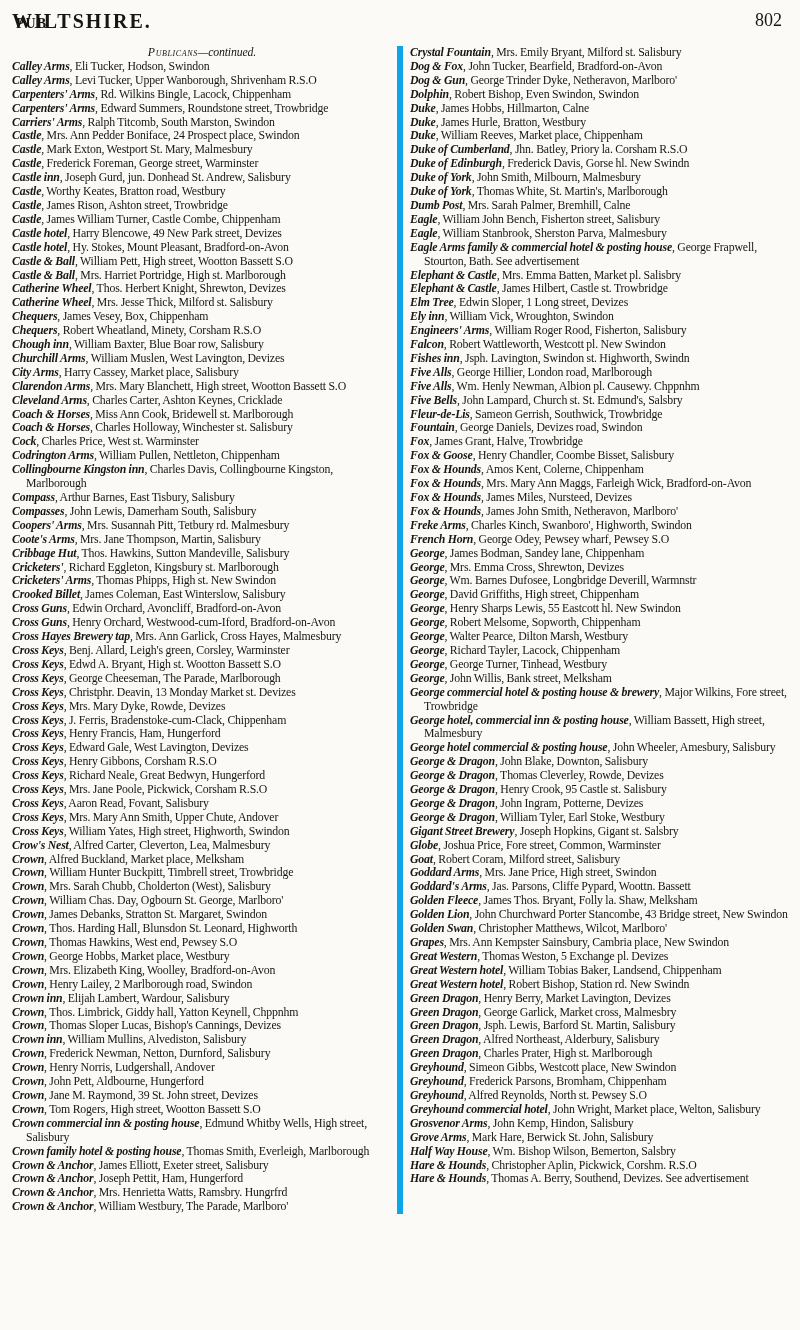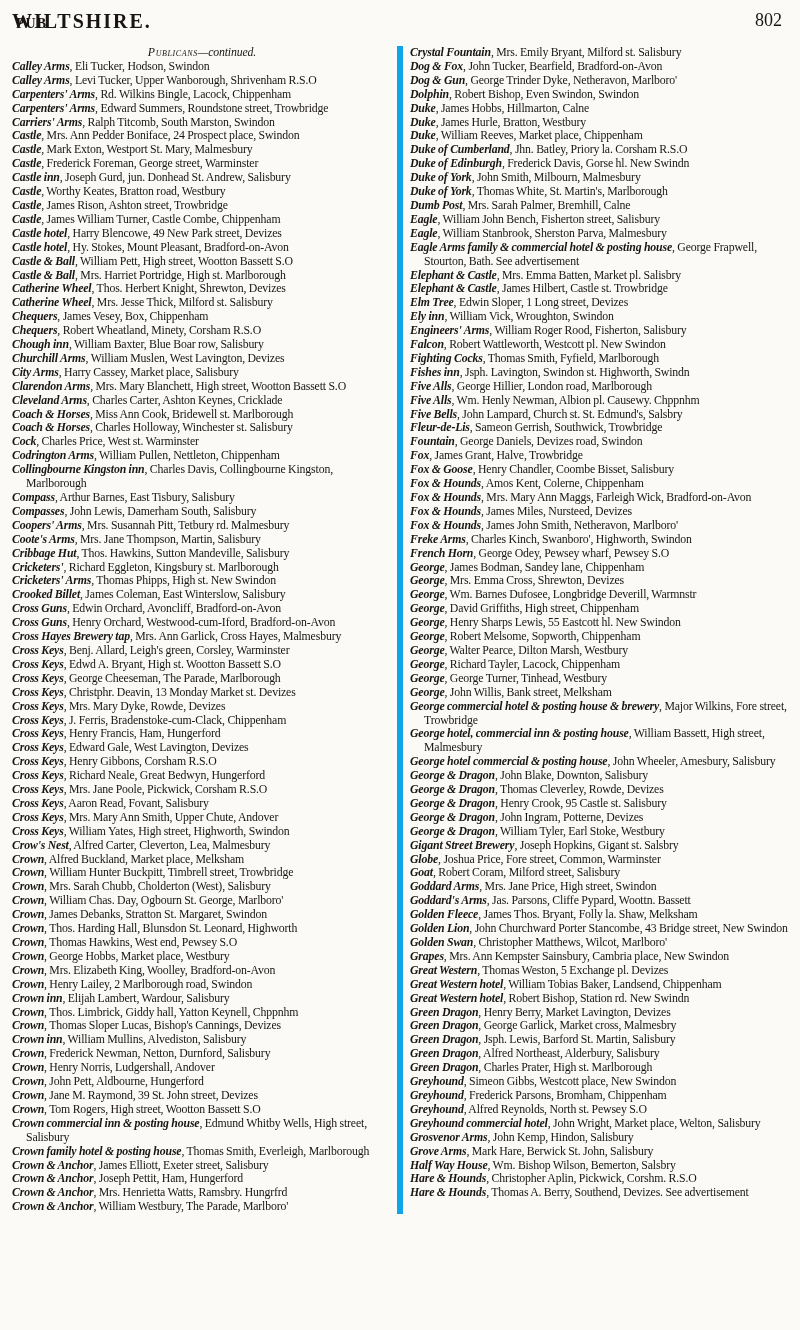--- a/index.html
+++ b/index.html
@@ -156,21 +156,20 @@
           <div class="entry"><span class="pub">Dumb Post</span><span>, Mrs. Sarah Palmer, Bremhill, Calne</span></div>
           <div class="entry"><span class="pub">Eagle</span><span>, William John Bench, Fisherton street, Salisbury</span></div>
           <div class="entry"><span class="pub">Eagle</span><span>, William Stanbrook, Sherston Parva, Malmesbury</span></div>
           <div class="entry"><span class="pub">Eagle Arms family &amp; commercial hotel &amp; posting house</span><span>, George Frapwell, Stourton, Bath.  See advertisement</span></div>
           <div class="entry"><span class="pub">Elephant &amp; Castle</span><span>, Mrs. Emma Batten, Market pl. Salisbry</span></div>
           <div class="entry"><span class="pub">Elephant &amp; Castle</span><span>, James Hilbert, Castle st. Trowbridge</span></div>
           <div class="entry"><span class="pub">Elm Tree</span><span>, Edwin Sloper, 1 Long street, Devizes</span></div>
           <div class="entry"><span class="pub">Ely inn</span><span>, William Vick, Wroughton, Swindon</span></div>
           <div class="entry"><span class="pub">Engineers' Arms</span><span>, William Roger Rood, Fisherton, Salisbury</span></div>
           <div class="entry"><span class="pub">Falcon</span><span>, Robert Wattleworth, Westcott pl. New Swindon</span></div>
-          <div class="entry"><span class="pub">Fighting Cocks</span><span>, Thomas Smith, Fyfield, Marlborough</span></div>
           <div class="entry"><span class="pub">Fishes inn</span><span>, Jsph. Lavington, Swindon st. Highworth, Swindn</span></div>
           <div class="entry"><span class="pub">Five Alls</span><span>, George Hillier, London road, Marlborough</span></div>
           <div class="entry"><span class="pub">Five Alls</span><span>, Wm. Henly Newman, Albion pl. Causewy. Chppnhm</span></div>
           <div class="entry"><span class="pub">Five Bells</span><span>, John Lampard, Church st. St. Edmund's, Salsbry</span></div>
           <div class="entry"><span class="pub">Fleur-de-Lis</span><span>, Sameon Gerrish, Southwick, Trowbridge</span></div>
           <div class="entry"><span class="pub">Fountain</span><span>, George Daniels, Devizes road, Swindon</span></div>
           <div class="entry"><span class="pub">Fox</span><span>, James Grant, Halve, Trowbridge</span></div>
           <div class="entry"><span class="pub">Fox &amp; Goose</span><span>, Henry Chandler, Coombe Bisset, Salisbury</span></div>
           <div class="entry"><span class="pub">Fox &amp; Hounds</span><span>, Amos Kent, Colerne, Chippenham</span></div>
           <div class="entry"><span class="pub">Fox &amp; Hounds</span><span>, Mrs. Mary Ann Maggs, Farleigh Wick, Bradford-on-Avon</span></div>

